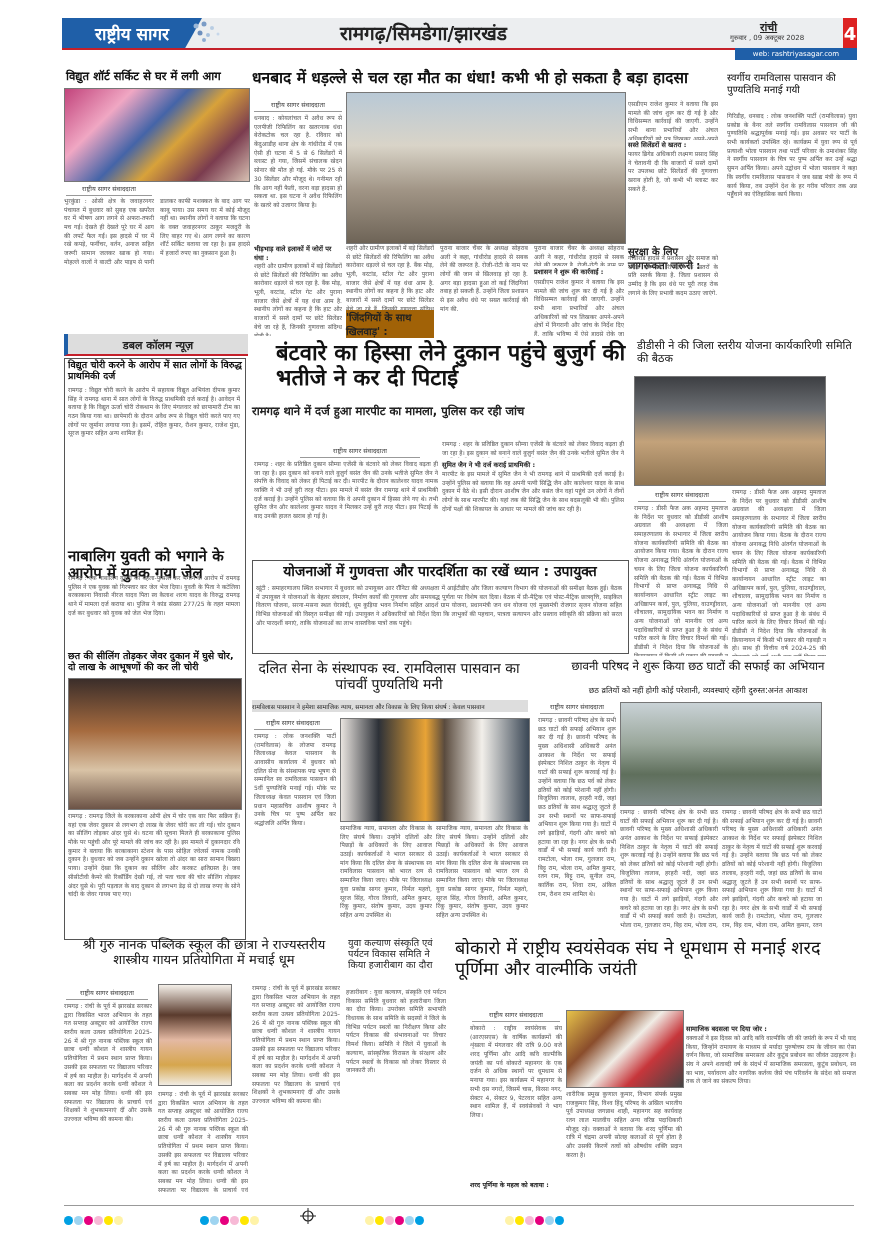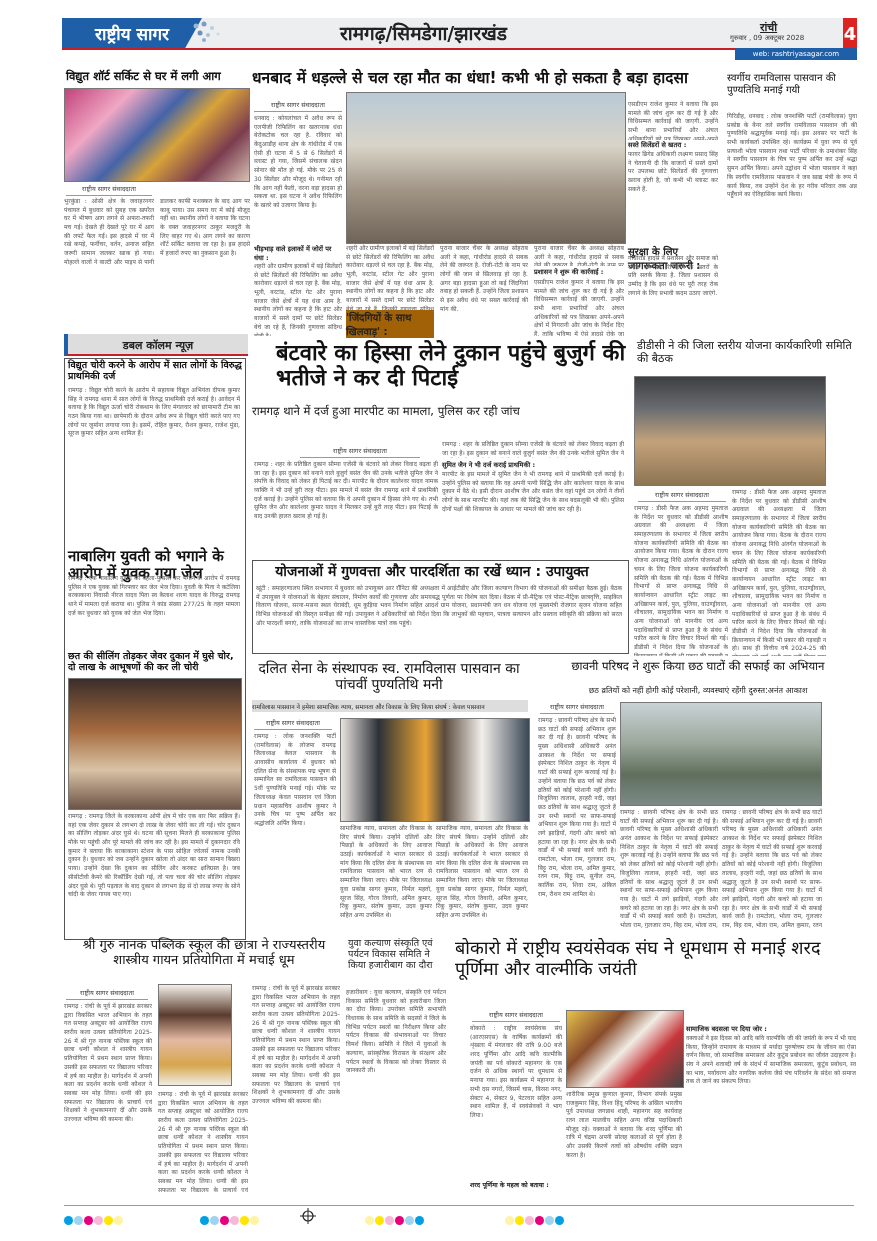--- a/index.html
+++ b/index.html
@@ -81,35 +81,35 @@
 <div class="abs box" style="left:64px;top:358px;width:180px;height:580px;"></div>
 <div class="abs h" style="left:68px;top:360px;width:175px;font-size:9.5px;">विद्युत चोरी करने के आरोप में सात लोगों के विरुद्ध प्राथमिकी दर्ज</div>
 <div class="abs body" style="left:68px;top:386px;width:172px;height:160px;">रामगढ़ : विद्युत चोरी करने के आरोप में सहायक विद्युत अभियंता दीपक कुमार सिंह ने रामगढ़ थाना में सात लोगों के विरुद्ध प्राथमिकी दर्ज कराई है। आवेदन में बताया है कि विद्युत ऊर्जा चोरी रोकथाम के लिए मंगलवार को छापामारी टीम का गठन किया गया था। छापेमारी के दौरान अवैध रूप से विद्युत चोरी करते पाए गए लोगों पर जुर्माना लगाया गया है। इसमें, रोहित कुमार, रौशन कुमार, राजेश मुंडा, सूरज कुमार सहित अन्य शामिल हैं।</div>
 <div class="abs h" style="left:68px;top:548px;width:175px;font-size:15px;">नाबालिग युवती को भगाने के आरोप में युवक गया जेल</div>
 <div class="abs body" style="left:68px;top:574px;width:172px;height:76px;">रामगढ़ : एक नाबालिग युवती को बहला-फुसला कर भगाने के आरोप में रामगढ़ पुलिस ने एक युवक को गिरफ्तार कर जेल भेज दिया। युवती के पिता ने कटेलिया बरकाकाना निवासी नीरज यादव पिता स्व कैलाश शरण यादव के विरुद्ध रामगढ़ थाने में मामला दर्ज कराया था। पुलिस ने कांड संख्या 277/25 के तहत मामला दर्ज कर बुधवार को युवक को जेल भेज दिया।</div>
 <div class="abs h" style="left:68px;top:651px;width:175px;font-size:9.5px;">छत की सीलिंग तोड़कर जेवर दुकान में घुसे चोर, दो लाख के आभूषणों की कर ली चोरी</div>
 <div class="abs photo ph-shop" style="left:68px;top:678px;width:172px;height:130px;"></div>
 <div class="abs body" style="left:68px;top:812px;width:172px;height:122px;">रामगढ़ : रामगढ़ जिले के बरकाकाना ओपी क्षेत्र में चोर एक बार फिर सक्रिय हैं। यहां एक जेवर दुकान से लगभग दो लाख के जेवर चोरी कर ली गई। चोर दुकान का सीलिंग तोड़कर अंदर घुसे थे। घटना की सूचना मिलते ही बरकाकाना पुलिस मौके पर पहुंची और पूरे मामले की जांच कर रही है। इस मामले में दुकानदार रवि कुमार ने बताया कि बरकाकाना स्टेशन के पास सोहिल ज्वेलर्स नामक उनकी दुकान है। बुधवार को जब उन्होंने दुकान खोला तो अंदर का सारा सामान बिखरा पाया। उन्होंने देखा कि दुकान का सीलिंग और करकट क्षतिग्रस्त है। जब सीसीटीवी कैमरे की रिकॉर्डिंग देखी गई, तो पता चला की चोर सीलिंग तोड़कर अंदर घुसे थे। पूरी पड़ताल के बाद दुकान से लगभग डेढ़ से दो लाख रुपए के सोने चांदी के जेवर गायब पाए गए।</div>
 
 <div class="abs h" style="left:252px;top:340px;width:375px;font-size:22px;margin-left:24px;">बंटवारे का हिस्सा लेने दुकान पहुंचे बुजुर्ग की भतीजे ने कर दी पिटाई</div>
-<div class="abs" style="left:252px;top:403px;width:375px;font-size:11.5px;color:#222;">रामगढ़ थाने में दर्ज हुआ मारपीट का मामला, पुलिस कर रही जांच</div>
+<div class="abs" style="left:252px;top:403px;width:375px;font-size:11.5px;color:#222;font-weight:bold;">रामगढ़ थाने में दर्ज हुआ मारपीट का मामला, पुलिस कर रही जांच</div>
 <div class="abs byline" style="left:300px;top:446px;width:120px;">राष्ट्रीय सागर संवाददाता</div>
 <div class="abs body" style="left:254px;top:460px;width:184px;height:95px;">रामगढ़ : शहर के प्रतिष्ठित दुकान सौम्या एजेंसी के बंटवारे को लेकर विवाद बढ़ता ही जा रहा है। इस दुकान को बनाने वाले बुजुर्ग बसंत जैन की उनके भतीजे सुमित जैन ने संपत्ति के विवाद को लेकर ही पिटाई कर दी। मारपीट के दौरान कालेश्वर यादव नामक व्यक्ति ने भी उन्हें बुरी तरह पीटा। इस मामले में बसंत जैन रामगढ़ थाने में प्राथमिकी दर्ज कराई है। उन्होंने पुलिस को बताया कि वे अपनी दुकान में हिस्सा लेने गए थे। तभी सुमित जैन और कालेश्वर कुमार यादव ने मिलकर उन्हें बुरी तरह पीटा। इस पिटाई के बाद उनकी हालत खराब हो गई है।</div>
 <div class="abs body" style="left:442px;top:440px;width:182px;height:18px;">रामगढ़ : शहर के प्रतिष्ठित दुकान सौम्या एजेंसी के बंटवारे को लेकर विवाद बढ़ता ही जा रहा है। इस दुकान को बनाने वाले बुजुर्ग बसंत जैन की उनके भतीजे सुमित जैन ने संपत्ति के विवाद को लेकर ही पिटाई कर दी। मारपीट के दौरान कालेश्वर यादव नामक व्यक्ति ने भी उन्हें बुरी तरह पीटा। इस मामले में बसंत जैन रामगढ़ थाने में प्राथमिकी दर्ज कराई है। उन्होंने पुलिस को बताया कि वे अपनी दुकान में हिस्सा लेने गए थे। तभी सुमित जैन और कालेश्वर कुमार यादव ने मिलकर उन्हें बुरी तरह पीटा। इस पिटाई के बाद उनकी हालत खराब हो गई है।</div>
 <div class="abs" style="left:442px;top:460px;width:182px;font-size:6.5px;font-weight:bold;color:#222;">सुमित जैन ने भी दर्ज कराई प्राथमिकी :</div>
 <div class="abs body" style="left:442px;top:470px;width:182px;height:85px;">मारपीट के इस मामले में सुमित जैन ने भी रामगढ़ थाने में प्राथमिकी दर्ज कराई है। उन्होंने पुलिस को बताया कि वह अपनी पत्नी सिद्धि जैन और कालेश्वर यादव के साथ दुकान में बैठे थे। इसी दौरान आशीष जैन और बसंत जैन वहां पहुंचे उन लोगों ने तीनों लोगों के साथ मारपीट की। यहां तक की सिद्धि जैन के साथ बदसलूकी भी की। पुलिस दोनों पक्षों की शिकायत के आधार पर मामले की जांच कर रही है।</div>
 
 <div class="abs h" style="left:637px;top:340px;width:220px;font-size:11px;font-weight:normal;">डीडीसी ने की जिला स्तरीय योजना कार्यकारिणी समिति की बैठक</div>
 <div class="abs photo ph-meeting" style="left:634px;top:376px;width:190px;height:108px;"></div>
 <div class="abs byline" style="left:638px;top:490px;width:88px;">राष्ट्रीय सागर संवाददाता</div>
 <div class="abs body" style="left:634px;top:504px;width:94px;height:152px;">रामगढ़ : डीसी फैज अक अहमद मुमताज के निर्देश पर बुधवार को डीडीसी आशीष अग्रवाल की अध्यक्षता में जिला समाहरणालय के सभागार में जिला स्तरीय योजना कार्यकारिणी समिति की बैठक का आयोजन किया गया। बैठक के दौरान राज्य योजना अनाबद्ध निधि अंतर्गत योजनाओं के चयन के लिए जिला योजना कार्यकारिणी समिति की बैठक की गई। बैठक में विभिन्न विभागों से प्राप्त अनाबद्ध निधि से कार्यान्वयन आधारित स्ट्रीट लाइट का अधिष्ठापन कार्य, पुल, पुलिया, वाउण्ड्रीवाल, शौचालय, सामुदायिक भवन का निर्माण व अन्य योजनाओं जो माननीय एवं अन्य पदाधिकारियों से प्राप्त हुआ है के संबंध में पारित करने के लिए विचार विमर्श की गई। डीडीसी ने निदेश दिया कि योजनाओं के क्रियान्वयन में किसी भी प्रकार की गड़बड़ी न हो। साथ ही वित्तीय वर्ष 2024-25 की योजनाएं जो पूर्ण अभी तक नहीं किया गया है, उसे पूर्ण करने का निदेश सभी संबंधित कार्यकारी एजेंसी को दिया गया।</div>
 <div class="abs body" style="left:732px;top:488px;width:94px;height:168px;">रामगढ़ : डीसी फैज अक अहमद मुमताज के निर्देश पर बुधवार को डीडीसी आशीष अग्रवाल की अध्यक्षता में जिला समाहरणालय के सभागार में जिला स्तरीय योजना कार्यकारिणी समिति की बैठक का आयोजन किया गया। बैठक के दौरान राज्य योजना अनाबद्ध निधि अंतर्गत योजनाओं के चयन के लिए जिला योजना कार्यकारिणी समिति की बैठक की गई। बैठक में विभिन्न विभागों से प्राप्त अनाबद्ध निधि से कार्यान्वयन आधारित स्ट्रीट लाइट का अधिष्ठापन कार्य, पुल, पुलिया, वाउण्ड्रीवाल, शौचालय, सामुदायिक भवन का निर्माण व अन्य योजनाओं जो माननीय एवं अन्य पदाधिकारियों से प्राप्त हुआ है के संबंध में पारित करने के लिए विचार विमर्श की गई। डीडीसी ने निदेश दिया कि योजनाओं के क्रियान्वयन में किसी भी प्रकार की गड़बड़ी न हो। साथ ही वित्तीय वर्ष 2024-25 की योजनाएं जो पूर्ण अभी तक नहीं किया गया है, उसे पूर्ण करने का निदेश सभी संबंधित कार्यकारी एजेंसी को दिया गया।</div>
 
 <div class="abs box" style="left:252px;top:560px;width:375px;height:92px;"></div>
-<div class="abs h" style="left:248px;top:563px;width:368px;font-size:14px;text-align:center;">योजनाओं में गुणवत्ता और पारदर्शिता का रखें ध्यान : उपायुक्त</div>
+<div class="abs h" style="left:256px;top:563px;width:368px;font-size:14px;text-align:center;">योजनाओं में गुणवत्ता और पारदर्शिता का रखें ध्यान : उपायुक्त</div>
 <div class="abs body" style="left:256px;top:584px;width:366px;height:64px;">खूंटी : समाहरणालय स्थित सभागार में बुधवार को उपायुक्त आर रॉनिटा की अध्यक्षता में आईटीडीए और जिला कल्याण विभाग की योजनाओं की समीक्षा बैठक हुई। बैठक में उपायुक्त ने योजनाओं के बेहतर संचालन, निर्माण कार्यों की गुणवत्ता और समयबद्ध पूर्णता पर विशेष बल दिया। बैठक में प्री-मैट्रिक एवं पोस्ट-मैट्रिक छात्रवृत्ति, साइकिल वितरण योजना, सरना-मसना स्थल घेराबंदी, धूम कुड़िया भवन निर्माण सहित आदर्श ग्राम योजना, प्रधानमंत्री जन धन योजना एवं मुख्यमंत्री रोजगार सृजन योजना सहित विभिन्न योजनाओं की विस्तृत समीक्षा की गई। उपायुक्त ने अधिकारियों को निर्देश दिया कि लाभुकों की पहचान, पात्रता सत्यापन और प्रस्ताव स्वीकृति की प्रक्रिया को सरल और पारदर्शी बनाएं, ताकि योजनाओं का लाभ वास्तविक पात्रों तक पहुंचे।</div>
 
 <div class="abs h" style="left:258px;top:660px;width:262px;font-size:14px;font-weight:normal;text-align:center;">दलित सेना के संस्थापक स्व. रामविलास पासवान का पांचवीं पुण्यतिथि मनी</div>
 <div class="abs graybar" style="left:252px;top:700px;width:276px;height:12px;font-size:6.2px;white-space:nowrap;overflow:hidden;display:flex;align-items:center;">रामविलास पासवान ने हमेशा सामाजिक न्याय, समानता और विकास के लिए किया संघर्ष : केवल पासवान</div>
 <div class="abs byline" style="left:254px;top:718px;width:78px;">राष्ट्रीय सागर संवाददाता</div>
 <div class="abs body" style="left:254px;top:732px;width:82px;height:120px;">रामगढ़ : लोक जनशक्ति पार्टी (रामविलास) के लोजपा रामगढ़ जिलाध्यक्ष केवल पासवान के आवासीय कार्यालय में बुधवार को दलित सेना के संस्थापक पद्म भूषण से सम्मानित स्व रामविलास पासवान की 5वीं पुण्यतिथि मनाई गई। मौके पर जिलाध्यक्ष केवल पासवान एवं जिला प्रधान महासचिव आशीष कुमार ने उनके चित्र पर पुष्प अर्पित कर श्रद्धांजलि अर्पित किया।</div>
 <div class="abs photo ph-tribute" style="left:340px;top:718px;width:188px;height:102px;"></div>
 <div class="abs body" style="left:340px;top:824px;width:92px;height:104px;">सामाजिक न्याय, समानता और विकास के लिए संघर्ष किया। उन्होंने दलितों और पिछड़ों के अधिकारों के लिए आवाज उठाई। कार्यकर्ताओं ने भारत सरकार से मांग किया कि दलित सेना के संस्थापक स्व रामविलास पासवान को भारत रत्न से सम्मानित किया जाए। मौके पर जिलाध्यक्ष युवा प्रकोष्ठ सागर कुमार, निर्मल महतो, सूरज सिंह, गौरव तिवारी, अमित कुमार, रिंकू कुमार, संतोष कुमार, उदय कुमार सहित अन्य उपस्थित थे।</div>
 <div class="abs body" style="left:436px;top:824px;width:92px;height:104px;">सामाजिक न्याय, समानता और विकास के लिए संघर्ष किया। उन्होंने दलितों और पिछड़ों के अधिकारों के लिए आवाज उठाई। कार्यकर्ताओं ने भारत सरकार से मांग किया कि दलित सेना के संस्थापक स्व रामविलास पासवान को भारत रत्न से सम्मानित किया जाए। मौके पर जिलाध्यक्ष युवा प्रकोष्ठ सागर कुमार, निर्मल महतो, सूरज सिंह, गौरव तिवारी, अमित कुमार, रिंकू कुमार, संतोष कुमार, उदय कुमार सहित अन्य उपस्थित थे।</div>
 

